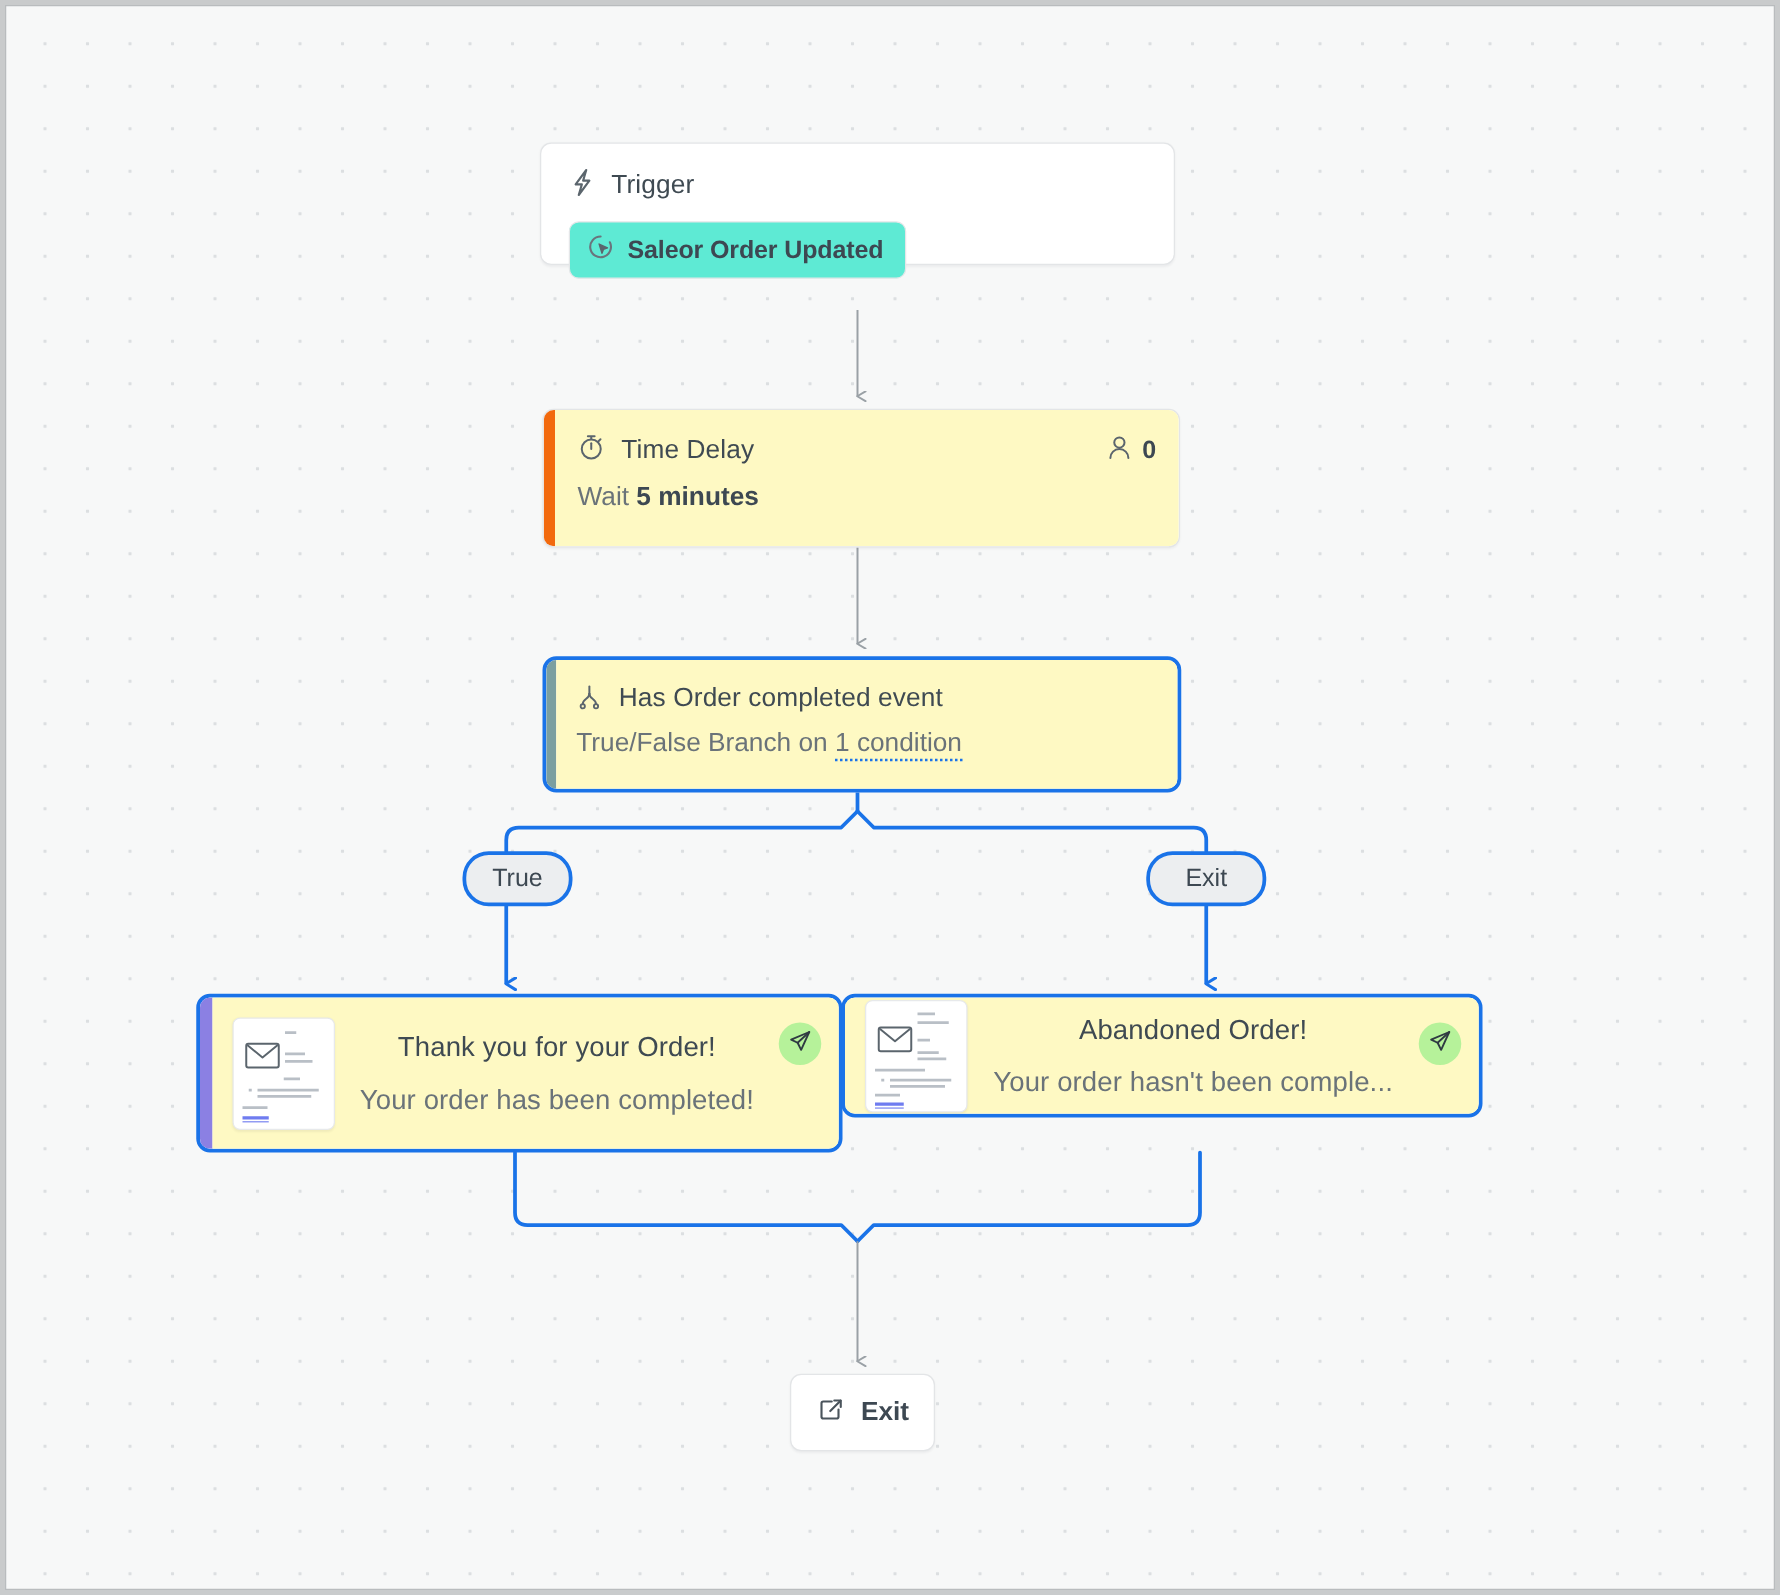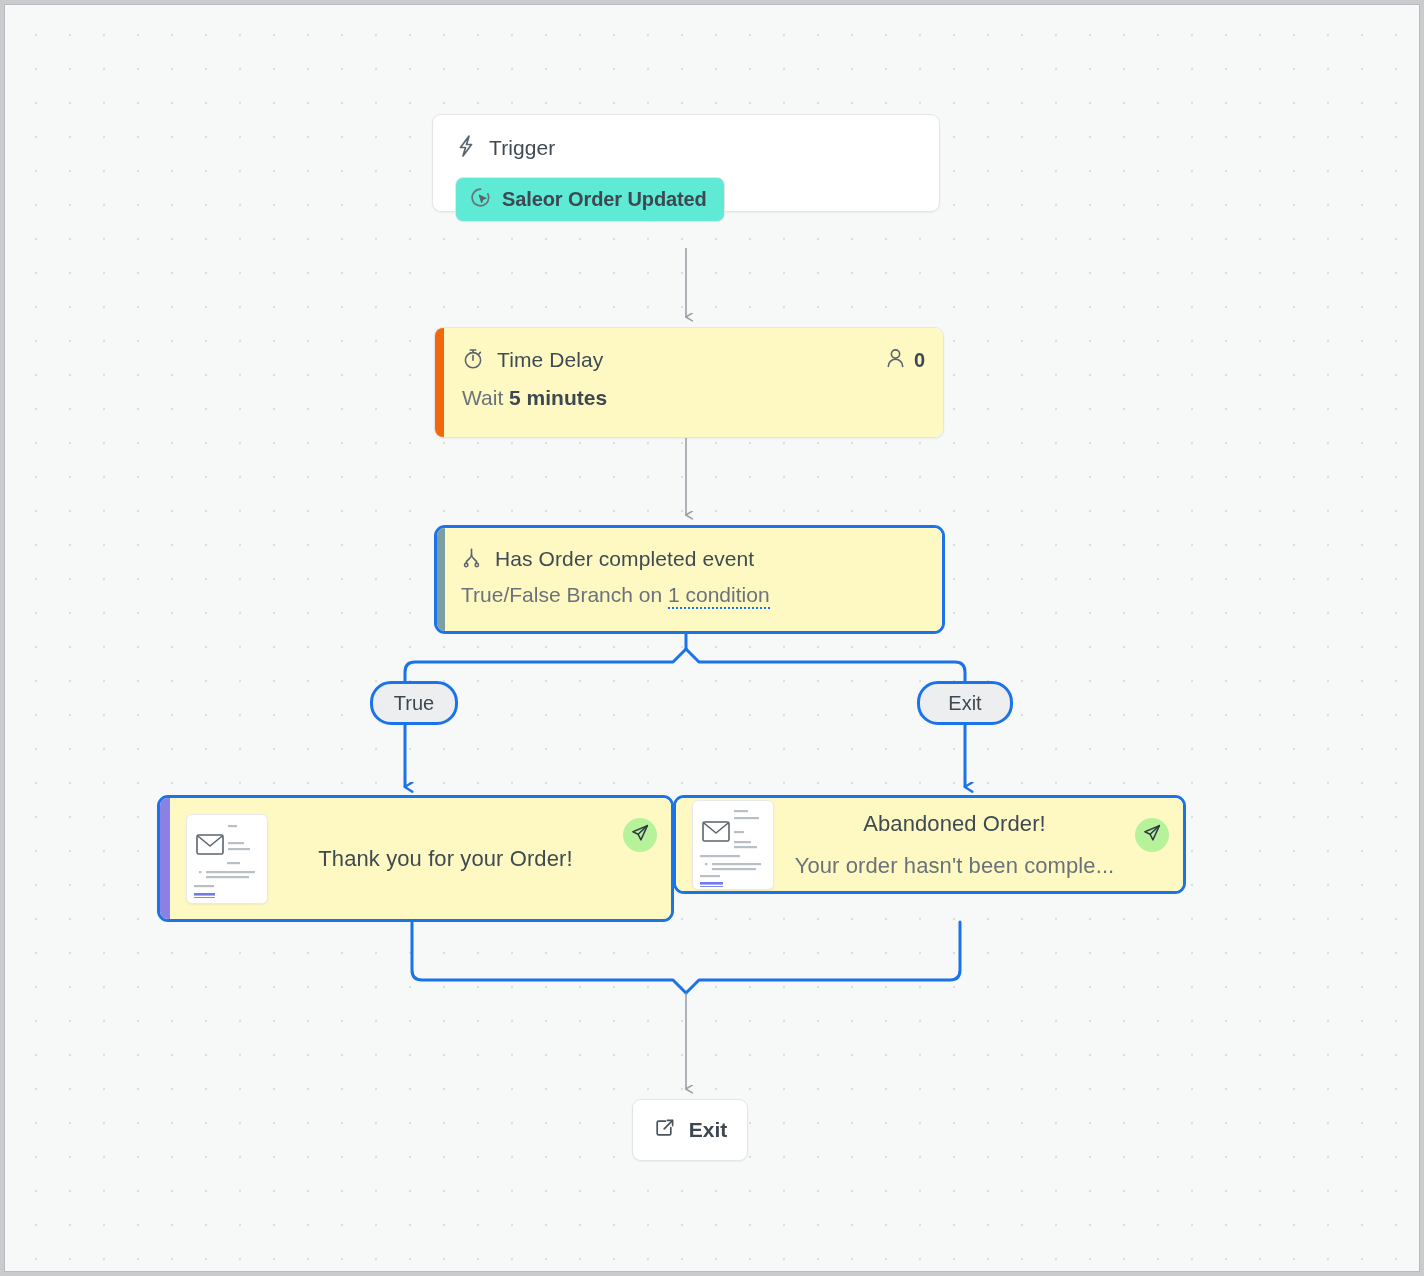--- a/index.html
+++ b/index.html
@@ -401,20 +401,21 @@
             <rect x="7" y="78" width="21" height="2.6" fill="#6f7cf0"></rect>
             <rect x="7" y="82" width="21" height="0.9" fill="#6f7cf0"></rect>
             <g>
               <rect x="10" y="20" width="26" height="19" rx="1.6" fill="none" stroke="#5b656d" stroke-width="1.6"></rect>
               <path d="M10.8 21 L23 31 L35.2 21" fill="none" stroke="#5b656d" stroke-width="1.6" stroke-linejoin="round"></path>
             </g>
           </svg>
         </div>
         <div class="email-texts">
           <div class="email-subject">Thank you for your Order!</div>
+          <div class="email-preview">Your order has been completed!</div>
         </div>
         <div class="send-badge">
           <span class="ico">
             <svg width="20" height="20" viewBox="0 0 20 20">
               <path d="M17.4 2.6 L2.9 8.7 L8.1 11.2 L10.9 16.9 Z" fill="none" stroke="#2f3a42" stroke-width="1.5" stroke-linejoin="round" stroke-linecap="round"></path>
               <path d="M17.4 2.6 L8.1 11.2" fill="none" stroke="#2f3a42" stroke-width="1.5" stroke-linecap="round"></path>
             </svg>
           </span>
         </div>
       </div>

